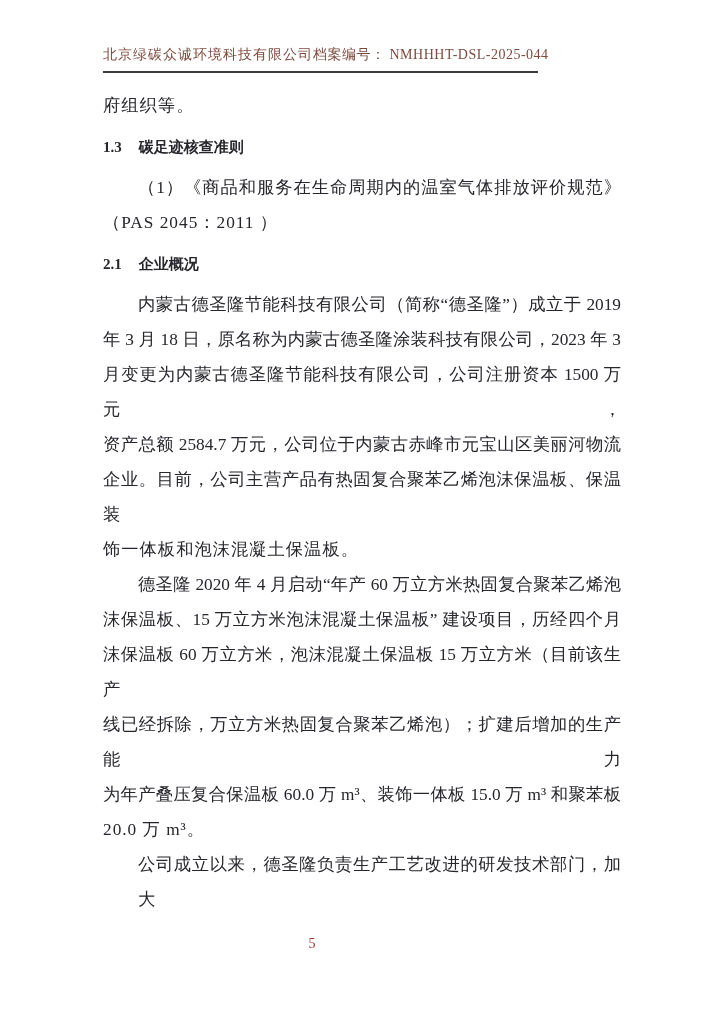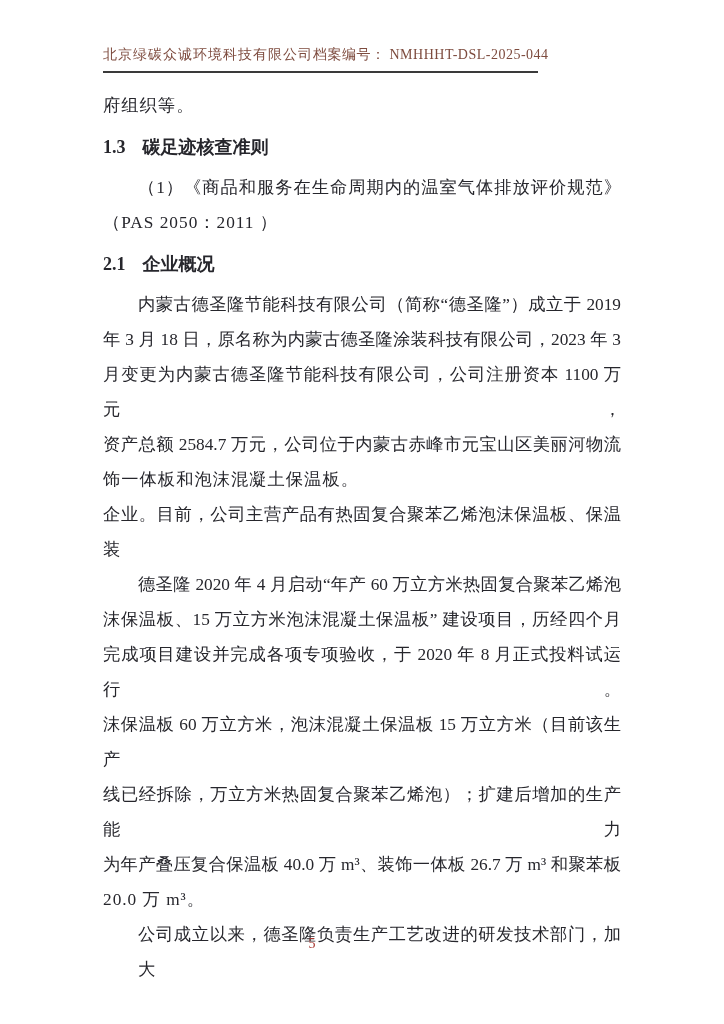--- a/index.html
+++ b/index.html
@@ -58,21 +58,21 @@
     white-space: normal;
     text-align: justify;
     text-align-last: justify;
     font-family: Liberation Serif, serif;
   }
   .bline.ind {
     padding-left: 35px;
   }
   .heading {
     font-weight: bold;
-    font-size: 18px;
+    font-size: 15px;
     margin: 7px 0 5px 0;
     color: var(--body-text, #26262c);
   }
   .heading .hnum {
     margin-right: 17px;
     letter-spacing: 0;
   }
   .doc-footer {
     position: absolute;
     left: 0;
@@ -95,34 +95,33 @@
       <span>NMHHHT-DSL-2025-044</span>
     </span>
   </div>
 
   <div class="header-rule"></div>
 
   <div class="doc-body">
       <div class="bline">府组织等。</div>
       <div class="heading"><span class="hnum">1.3</span><span>碳足迹核查准则</span></div>
       <div class="bline fill ind">（1）《商品和服务在生命周期内的温室气体排放评价规范》</div>
-      <div class="bline">（PAS 2050：2011 ）</div>
+      <div class="bline">（PAS 2045：2011 ）</div>
       <div class="heading"><span class="hnum">2.1</span><span>企业概况</span></div>
       <div class="bline fill ind">内蒙古德圣隆节能科技有限公司（简称“德圣隆”）成立于 2019</div>
       <div class="bline fill">年 3 月 18 日，原名称为内蒙古德圣隆涂装科技有限公司，2023 年 3</div>
-      <div class="bline fill">月变更为内蒙古德圣隆节能科技有限公司，公司注册资本 1100 万元，</div>
+      <div class="bline fill">月变更为内蒙古德圣隆节能科技有限公司，公司注册资本 1500 万元，</div>
       <div class="bline fill">资产总额 2584.7 万元，公司位于内蒙古赤峰市元宝山区美丽河物流</div>
+      <div class="bline fill">企业。目前，公司主营产品有热固复合聚苯乙烯泡沫保温板、保温装</div>
       <div class="bline">饰一体板和泡沫混凝土保温板。</div>
-      <div class="bline fill">企业。目前，公司主营产品有热固复合聚苯乙烯泡沫保温板、保温装</div>
       <div class="bline fill ind">德圣隆 2020 年 4 月启动“年产 60 万立方米热固复合聚苯乙烯泡</div>
       <div class="bline fill">沫保温板、15 万立方米泡沫混凝土保温板” 建设项目，历经四个月</div>
-      <div class="bline fill">完成项目建设并完成各项专项验收，于 2020 年 8 月正式投料试运行。</div>
       <div class="bline fill">沫保温板 60 万立方米，泡沫混凝土保温板 15 万立方米（目前该生产</div>
       <div class="bline fill">线已经拆除，万立方米热固复合聚苯乙烯泡）；扩建后增加的生产能力</div>
-      <div class="bline fill">为年产叠压复合保温板 40.0 万 m³、装饰一体板 26.7 万 m³ 和聚苯板</div>
+      <div class="bline fill">为年产叠压复合保温板 60.0 万 m³、装饰一体板 15.0 万 m³ 和聚苯板</div>
       <div class="bline">20.0 万 m³。</div>
       <div class="bline fill ind">公司成立以来，德圣隆负责生产工艺改进的研发技术部门，加大</div>
     </div>
 
   <div class="doc-footer">
     <span>5</span>
   </div>
 
 </div>
 

